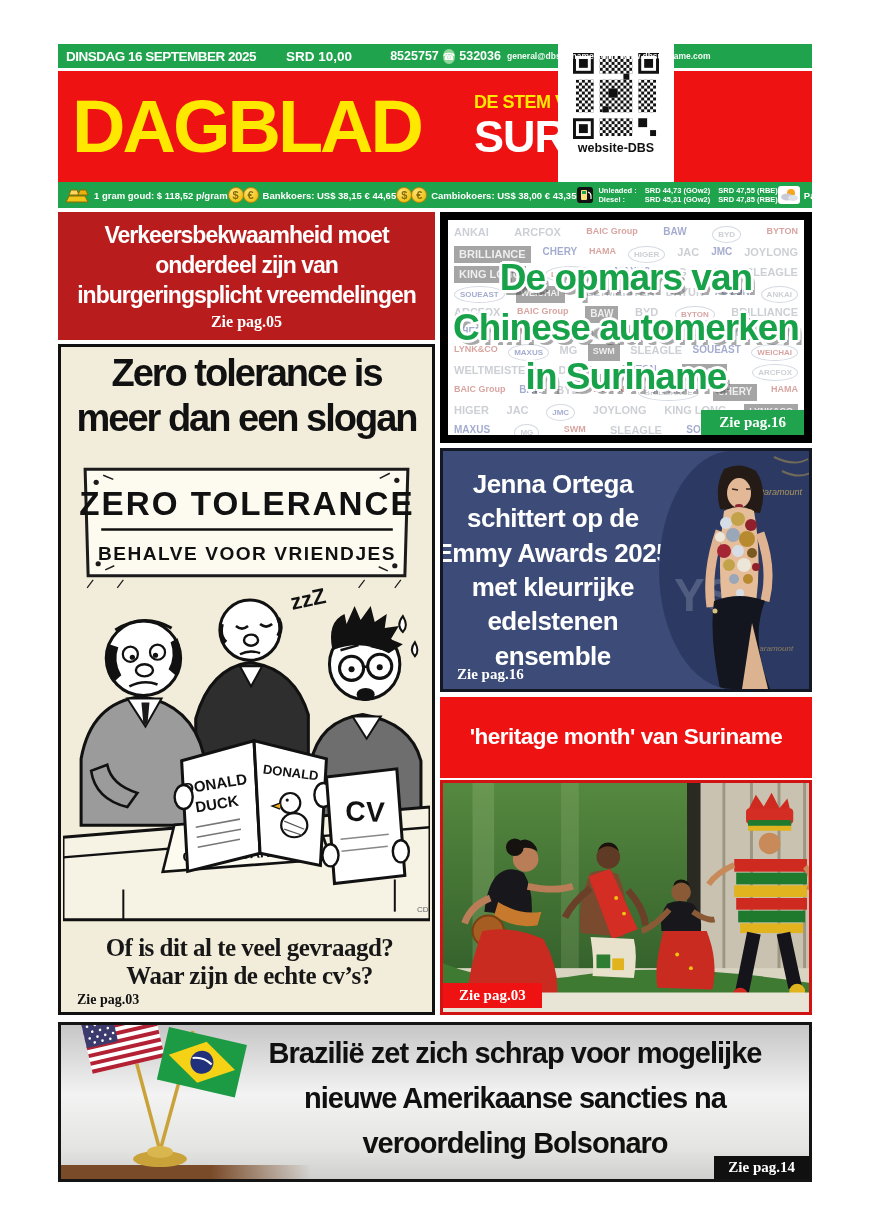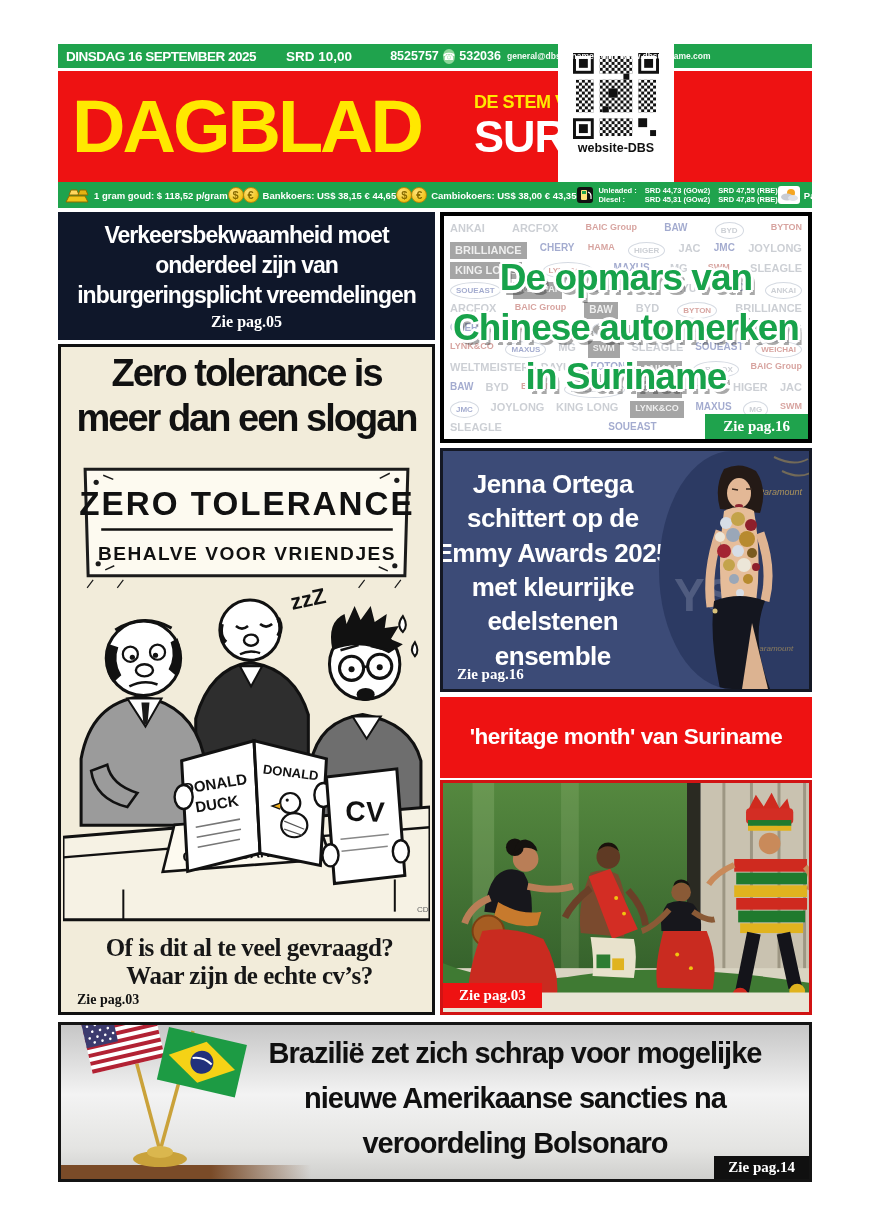--- a/index.html
+++ b/index.html
@@ -37,34 +37,34 @@
   .coin.euro { margin-left: -5px; }
   .fuel-table { display: flex; gap: 8px; font-size: 7.5px; line-height: 1.25; font-weight: bold; }
   .fuel-col div { white-space: nowrap; }
   .weather-box { width: 22px; height: 18px; background: #fff; border-radius: 3px; display: flex; align-items: center; justify-content: center; }
 
   
   .main-row { display: flex; gap: 5px; margin-top: 4px; }
   .col-left { width: 377px; }
   .col-right { width: 372px; }
 
-  .lead-box { background: #0f172a; height: 128px; display: flex; flex-direction: column; align-items: center; justify-content: center; padding: 4px; }
+  .lead-box { background: #b91c1c; height: 128px; display: flex; flex-direction: column; align-items: center; justify-content: center; padding: 4px; }
   .lead-box .lines div { color: #fff; font-weight: 800; font-size: 23px; letter-spacing: -1px; line-height: 1.3; text-align: center; white-space: nowrap; }
   .page-note { font-family: "Liberation Serif", serif; font-weight: bold; }
   .lead-box .page-note { color: #fff; font-size: 16px; margin-top: 2px; }
 
   .zero-box { margin-top: 4px; height: 671px; background: #f2ecda; border: 3px solid #111; display: flex; flex-direction: column; padding: 4px 2px; }
   .zero-title div { color: #111; font-weight: 800; font-size: 38px; letter-spacing: -2px; line-height: 1.18; text-align: center; white-space: nowrap; }
   .cartoon { flex: 1; margin-top: 2px; }
   .zero-outro { padding-left: 6px; }
   .zero-outro div { font-family: "Liberation Serif", serif; font-weight: bold; font-size: 25px; letter-spacing: -0.5px; color: #171717; text-align: center; line-height: 1.15; white-space: nowrap; }
   .zero-box .page-note { color: #111; font-size: 14px; margin: 1px 0 0 14px; }
 
   
-  .china-panel { height: 231px; border: 4px solid #000000; background: #fff; position: relative; overflow: hidden; }
+  .china-panel { height: 231px; border: 8px solid #000000; background: #fff; position: relative; overflow: hidden; }
   .collage { position: absolute; inset: 0; display: flex; flex-wrap: wrap; gap: 3px 10px; padding: 6px; align-content: space-between; justify-content: space-between; }
   .logo-chip { font-weight: bold; color: #9aa0ab; opacity: .5; font-size: 11px; }
   .logo-chip:nth-child(3n) { color: #b04a42; font-size: 9px; }
   .logo-chip:nth-child(4n) { color: #4a5aa0; font-size: 10px; }
   .logo-chip:nth-child(5n) { border: 1px solid #aab4c4; border-radius: 50%; padding: 3px 5px; font-size: 8px; }
   .logo-chip:nth-child(7n) { background: #3a3a3a; color: #ddd; padding: 2px 5px; opacity: .45; }
   .china-title { position: absolute; inset: 0; z-index: 2; display: flex; flex-direction: column; align-items: center; justify-content: center; }
   .china-title div { color: #17a24a; font-weight: 800; font-size: 37px; letter-spacing: -1px; line-height: 1.35; white-space: nowrap;
       text-shadow: -2px -2px 0 #fff, 2px -2px 0 #fff, -2px 2px 0 #fff, 2px 2px 0 #fff, -3px 0 0 #fff, 3px 0 0 #fff, 0 3px 0 #fff, 0 -3px 0 #fff, 4px 5px 0 rgba(40,40,40,.4); }
   .china-page { position: absolute; right: 0; bottom: 0; z-index: 3; background: #1fa34d; color: #fff; font-size: 15px; padding: 4px 18px; }

